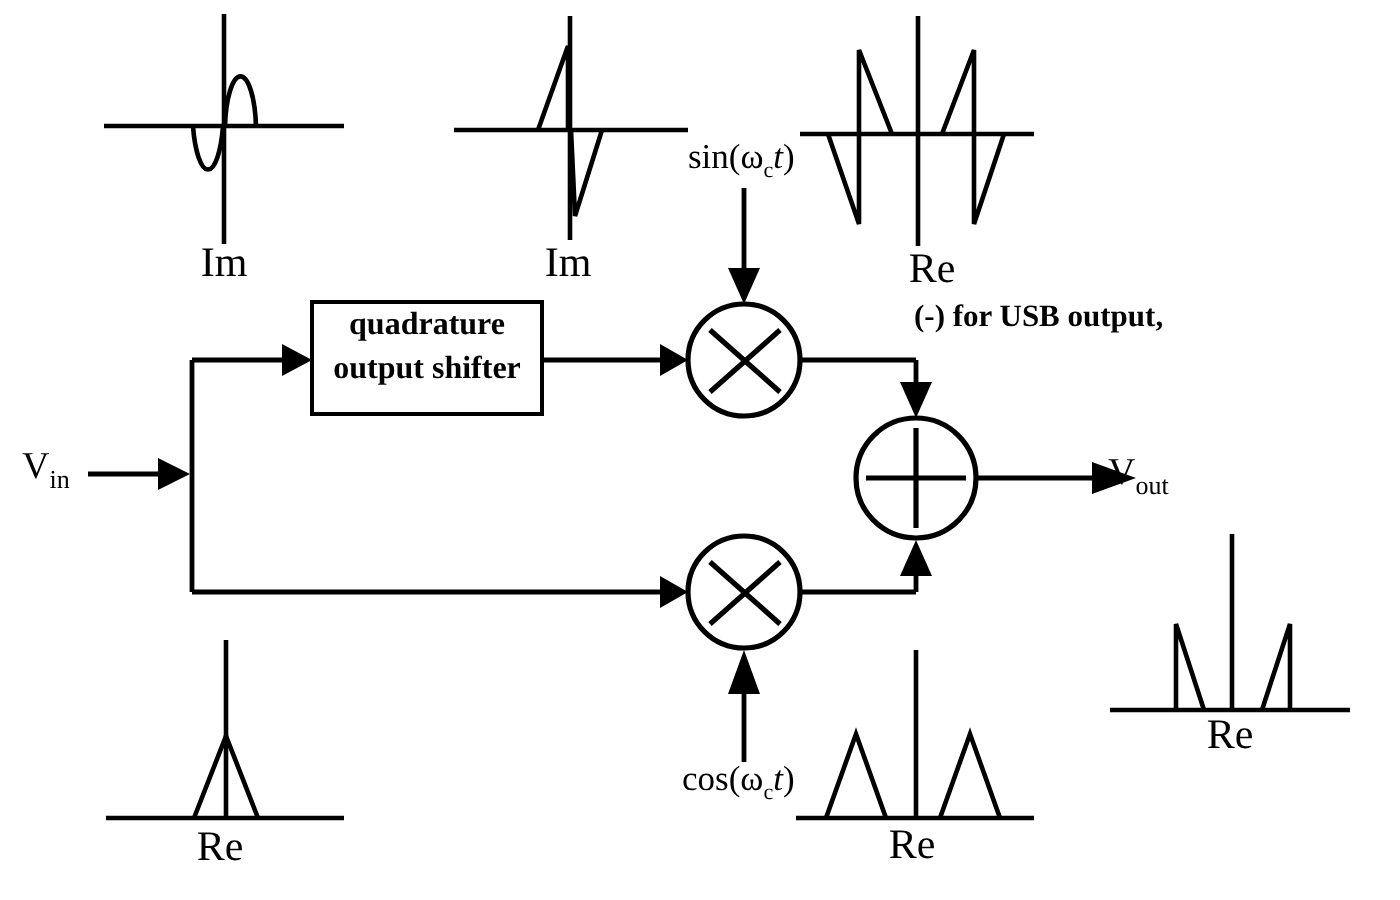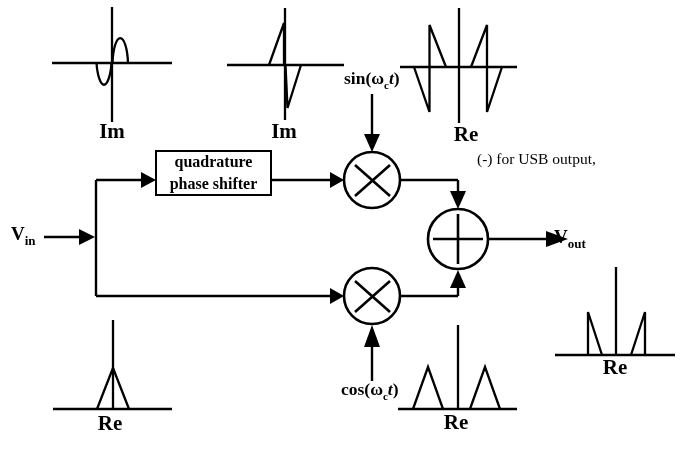--- a/index.html
+++ b/index.html
@@ -1,34 +1,34 @@
 <!DOCTYPE html>
 <html><head>
 <meta charset="utf-8">
 <style>
   html,body{margin:0;padding:0;background:#fff;}
   #canvas{
     position:relative;width:700px;height:450px;background:#ffffff;
     font-family:"Liberation Serif","DejaVu Serif",serif;color:#000;overflow:hidden;
   }
   #linework{position:absolute;left:0;top:0;}
-  .lbl{position:absolute;font-weight:bold;white-space:nowrap;line-height:1;}
+  .lbl{position:absolute;font-weight:normal;white-space:nowrap;line-height:1;}
   .ctr{transform:translateX(-50%);}
   .axis-lbl{font-size:21px;}
   .osc-lbl{font-size:17.5px;}
   .osc-lbl sub{font-size:11px;line-height:0;}
   .osc-lbl .it{font-style:italic;}
   .io-lbl{font-size:19px;}
   .io-lbl sub{font-size:13px;line-height:0;margin-top:42px;}
-  #note{position:absolute;left:454px;top:149px;font-weight:normal;font-size:15.5px;line-height:19px;margin-left:20px;}
+  #note{position:absolute;left:454px;top:149px;font-weight:bold;font-size:15.5px;line-height:19px;}
   #note .n1{padding-left:3px;}
   #qps-block{
-    position:absolute;left:155px;top:150px;width:117px;height:46px;
+    position:absolute;left:155px;top:150px;width:117px;height:58px;
     border:2.5px solid #000;box-sizing:border-box;
-    display:flex;flex-direction:column;align-items:center;justify-content:center;
+    display:flex;flex-direction:column;align-items:center;
     font-weight:bold;font-size:16px;line-height:1.35;
   }
 </style>
 </head>
 <body>
 
 <div id="canvas">
 
   <svg id="linework" width="700" height="450" viewBox="0 0 700 450">
 
@@ -125,21 +125,21 @@
       <line x1="458" y1="214" x2="458" y2="264"></line>
     </g>
   </svg>
 
   <div class="lbl io-lbl" style="left:11px;top:224px;"><span>V</span><sub>in</sub></div>
 
   <div class="lbl io-lbl" style="left:554px;top:227px;"><span>V</span><sub>out</sub></div>
 
   <div id="qps-block">
     <span>quadrature</span>
-    <span>phase shifter</span>
+    <span>output shifter</span>
   </div>
 
   <div class="lbl osc-lbl" style="left:344px;top:70px;"><span>sin(ω</span><sub>c</sub><span class="it">t</span><span>)</span></div>
 
   <div class="lbl osc-lbl" style="left:341px;top:381px;"><span>cos(ω</span><sub>c</sub><span class="it">t</span><span>)</span></div>
 
   <div id="note">
     <div class="n1">(-) for USB output,</div>
   </div>
 

